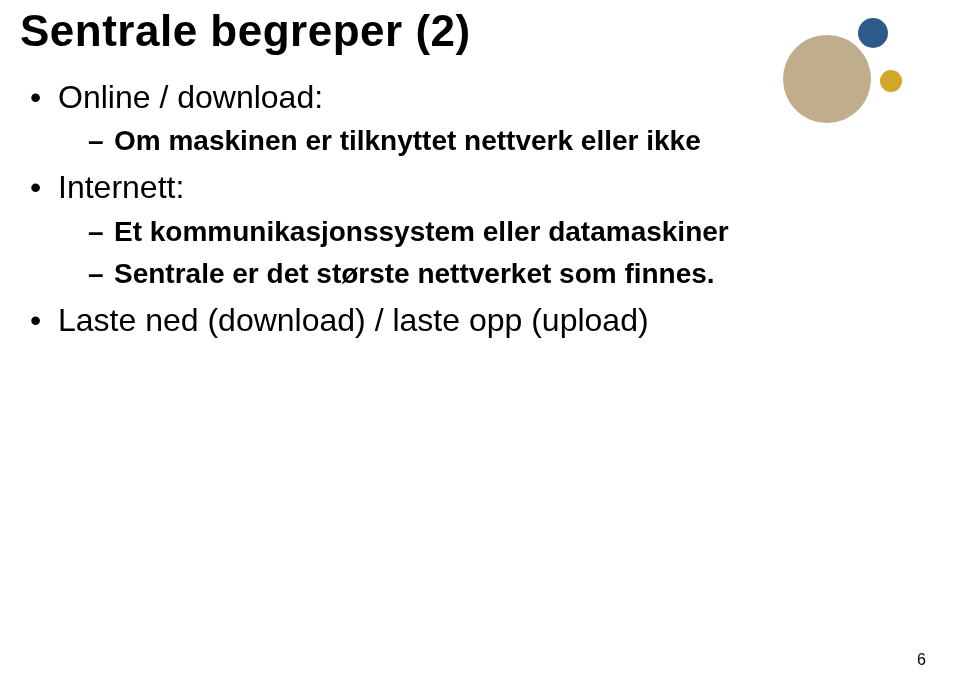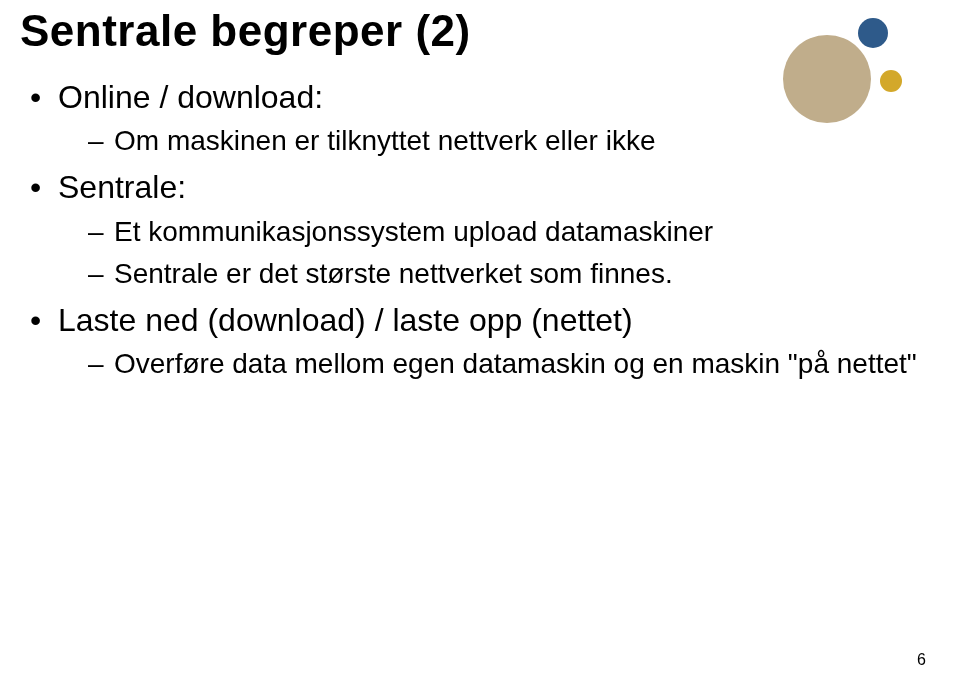--- a/index.html
+++ b/index.html
@@ -46,20 +46,21 @@
     top: 0;
     font-size: 32px;
     line-height: 1.45;
   }
   ul.level2 {
     list-style: none;
     margin: 0;
     padding: 0 0 0 30px;
     font-size: 28px;
     line-height: 1.5;
+    font-weight: bold;
   }
   ul.level2 > li {
     position: relative;
     padding-left: 26px;
     margin-bottom: 0px;
   }
   ul.level2 > li::before {
     content: "–";
     position: absolute;
     left: 0;
@@ -99,35 +100,30 @@
   <ul class="level1">
     <li>
       <span>Online / download:</span>
       <ul class="level2">
         <li>
           <span>Om maskinen er tilknyttet nettverk eller ikke</span>
         </li>
       </ul>
     </li>
     <li>
-      <span>Sentrale:</span>
+      <span>Internett:</span>
       <ul class="level2">
         <li>
-          <span>Et kommunikasjonssystem upload datamaskiner</span>
+          <span>Et kommunikasjonssystem eller datamaskiner</span>
         </li>
         <li>
           <span>Sentrale er det største nettverket som finnes.</span>
         </li>
       </ul>
     </li>
     <li>
-      <span>Laste ned (download) / laste opp (nettet)</span>
-      <ul class="level2">
-        <li>
-          <span>Overføre data mellom egen datamaskin og en maskin "på nettet"</span>
-        </li>
-      </ul>
+      <span>Laste ned (download) / laste opp (upload)</span>
     </li>
   </ul>
 
   <div class="page-number">6</div>
 
 </div>
 
 </body></html>

